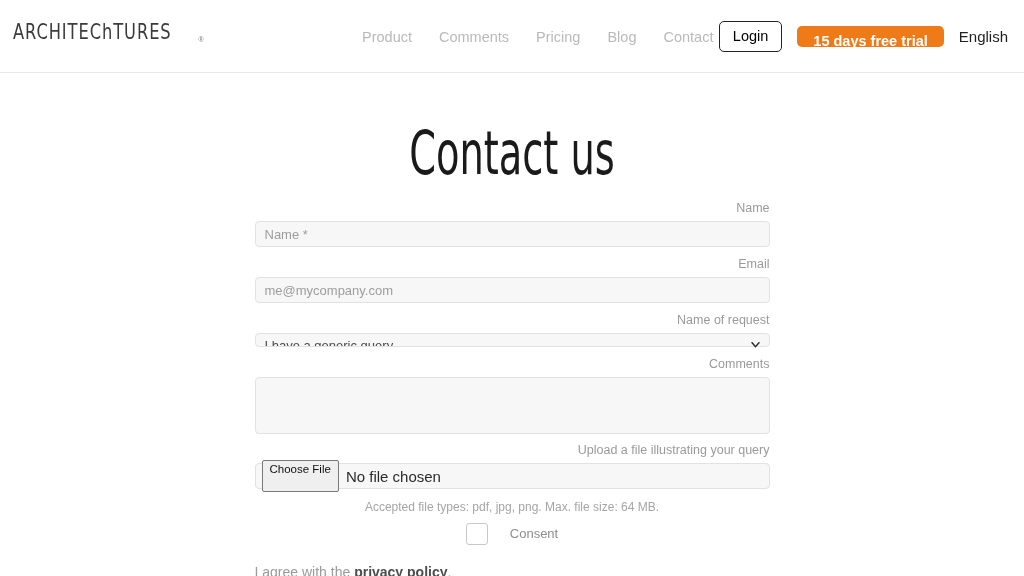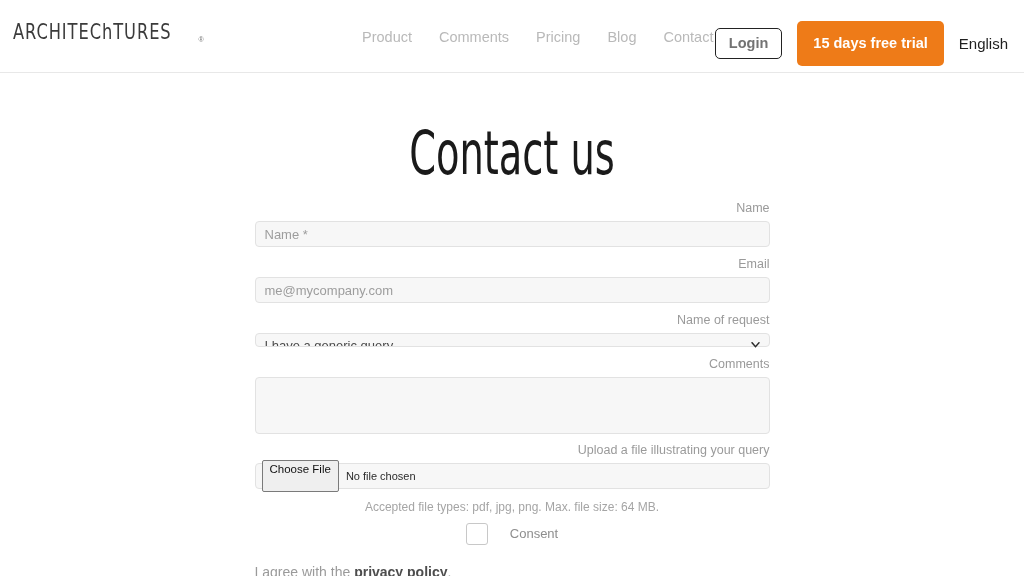--- a/index.html
+++ b/index.html
@@ -77,32 +77,32 @@
     gap: 15px;
   }
   .btn-login {
     box-sizing: border-box;
     min-width: 62px;
     height: 31px;
     padding: 0 13px;
     border: 1.6px solid #222222;
     border-radius: 5px;
     background: #ffffff;
-    color: #737373;
+    color: #000000;
     font-family: "Liberation Sans", sans-serif;
     font-size: 14.5px;
-    font-weight: bold;
+    font-weight: normal;
     line-height: 27px;
     text-align: center;
     cursor: pointer;
     white-space: nowrap;
   }
   .btn-trial {
     box-sizing: border-box;
-    height: 45px;
+    height: 21px;
     padding: 0 16px;
     border: none;
     border-radius: 5px;
     background: #ee7b18;
     color: #ffffff;
     font-family: "Liberation Sans", sans-serif;
     font-size: 14.5px;
     font-weight: bold;
     line-height: 31px;
     text-align: center;
@@ -220,21 +220,21 @@
     border: 1px solid #7a7a7a;
     border-radius: 2px;
     font-family: "Liberation Sans", sans-serif;
     font-size: 11.5px;
     color: #101010;
     line-height: 16px;
     white-space: nowrap;
     cursor: pointer;
   }
   .file-status {
-    font-size: 11px;
+    font-size: 15px;
     color: #2b2b2b;
     margin-left: 7px;
     white-space: nowrap;
   }
 
   .file-hint {
     text-align: center;
     font-size: 12px;
     color: #a5a5a5;
     line-height: 13px;

